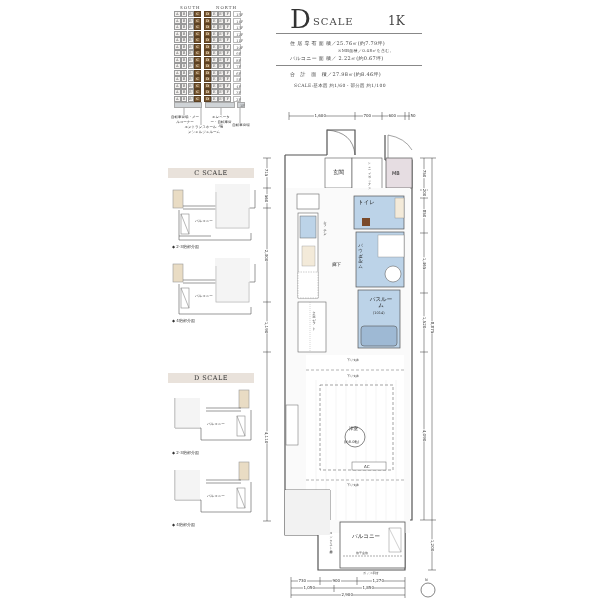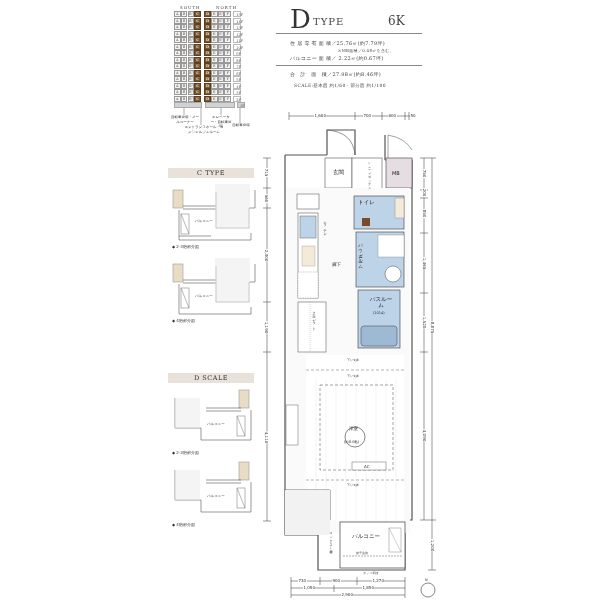--- a/index.html
+++ b/index.html
@@ -224,32 +224,32 @@
   <svg class="abs" style="left:0;top:100px" width="80" height="20">
     <line x1="10" y1="0" x2="10" y2="7" stroke="#555" stroke-width="0.5"></line>
     <line x1="27" y1="0" x2="27" y2="17" stroke="#555" stroke-width="0.5"></line>
     <line x1="47" y1="0" x2="47" y2="7" stroke="#555" stroke-width="0.5"></line>
     <line x1="66" y1="0" x2="66" y2="15" stroke="#555" stroke-width="0.5"></line>
   </svg>
 </div>
 
 <div class="title-block">
   <div class="tb-d">D</div>
-  <div class="tb-type">TYPE</div>
-  <div class="tb-1k">6K</div>
+  <div class="tb-type">SCALE</div>
+  <div class="tb-1k">1K</div>
   <div class="tb-line" style="top:27px"></div>
   <div class="tb-text" style="left:14px;top:34px"><span>住 居 専 有 面 積</span><span>／25.76㎡(約7.79坪)</span></div>
   <div class="tb-text" style="left:62px;top:42px;font-size:4px">※MB面積／0.48㎡を含む。</div>
   <div class="tb-text" style="left:14px;top:49px"><span>バルコニー 面 積</span><span>／ 2.22㎡(約0.67坪)</span></div>
   <div class="tb-line" style="top:59px"></div>
   <div class="tb-text" style="left:14px;top:65px"><span>合　計　面　積</span><span>／27.98㎡(約8.46坪)</span></div>
   <div class="tb-text" style="left:18px;top:77px;font-size:4.5px">SCALE:基本図 約1/60・部分図 約1/100</div>
 </div>
 
-<div class="side-header" style="top:168px">C TYPE</div>
+<div class="side-header" style="top:168px">C SCALE</div>
 <div class="side-header" style="top:373px">D SCALE</div>
 <div class="side-caption" style="top:244px">◆ 2-3階部分図</div>
 <div class="side-caption" style="top:318px">◆ 4階部分図</div>
 <div class="side-caption" style="top:450px">◆ 2-3階部分図</div>
 <div class="side-caption" style="top:522px">◆ 4階部分図</div>
 
 <svg class="abs" style="left:165px;top:180px" width="95" height="360">
 
   <g transform="translate(6,8)" stroke="#555" stroke-width="0.6" fill="none">
     <rect x="2" y="2" width="10" height="18" fill="#e9dcc4" stroke="#999"></rect>

